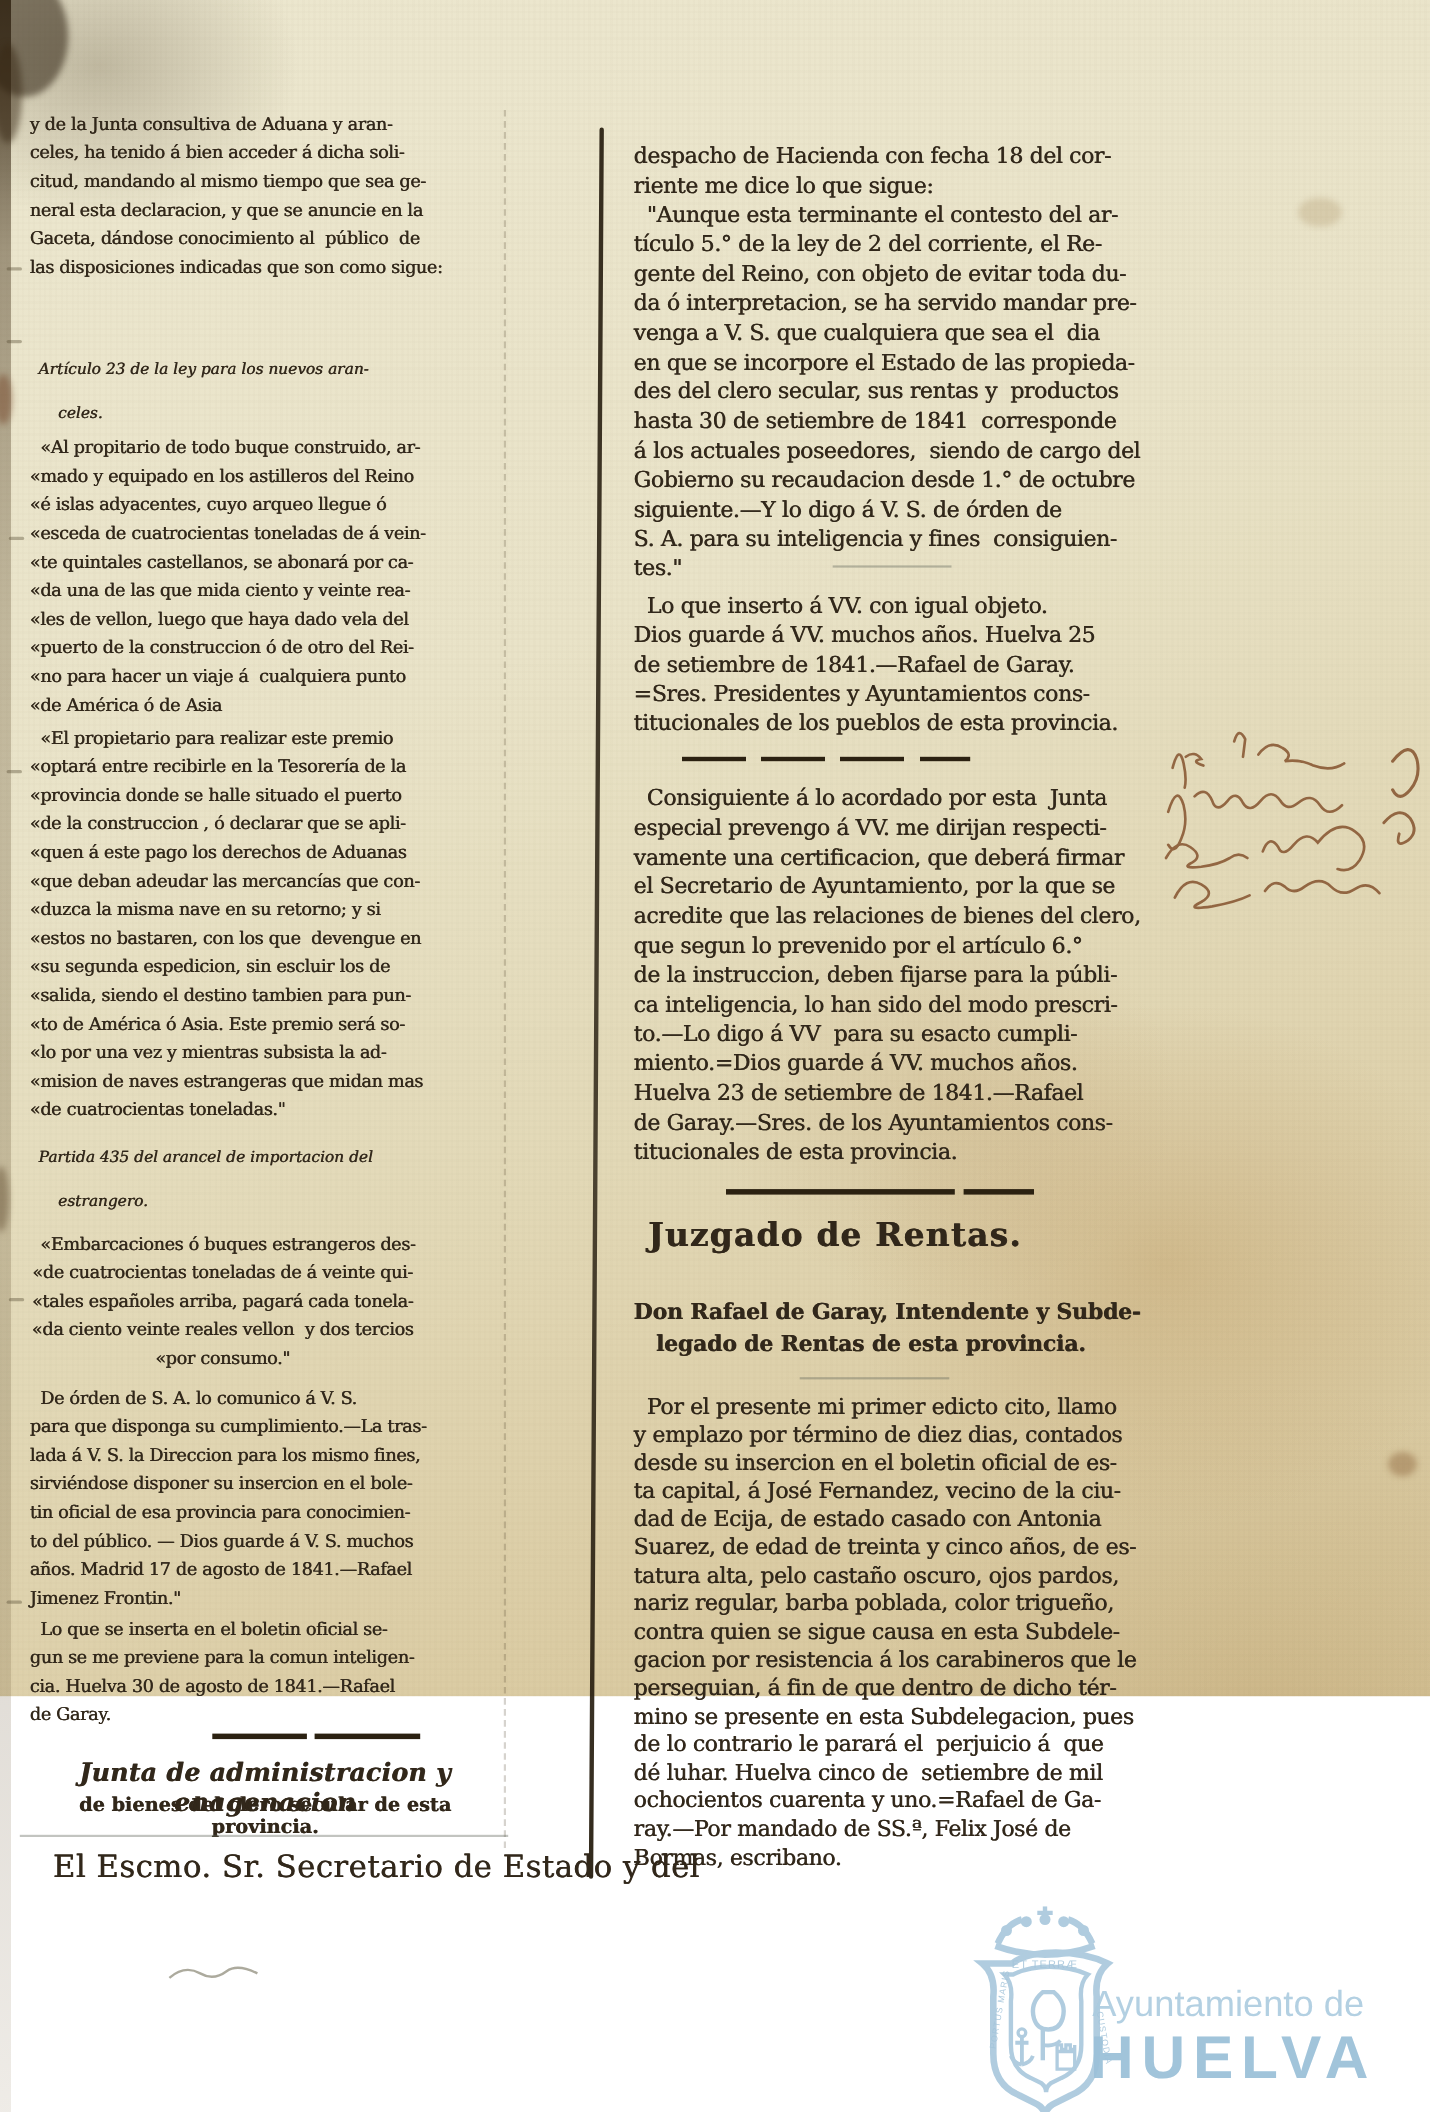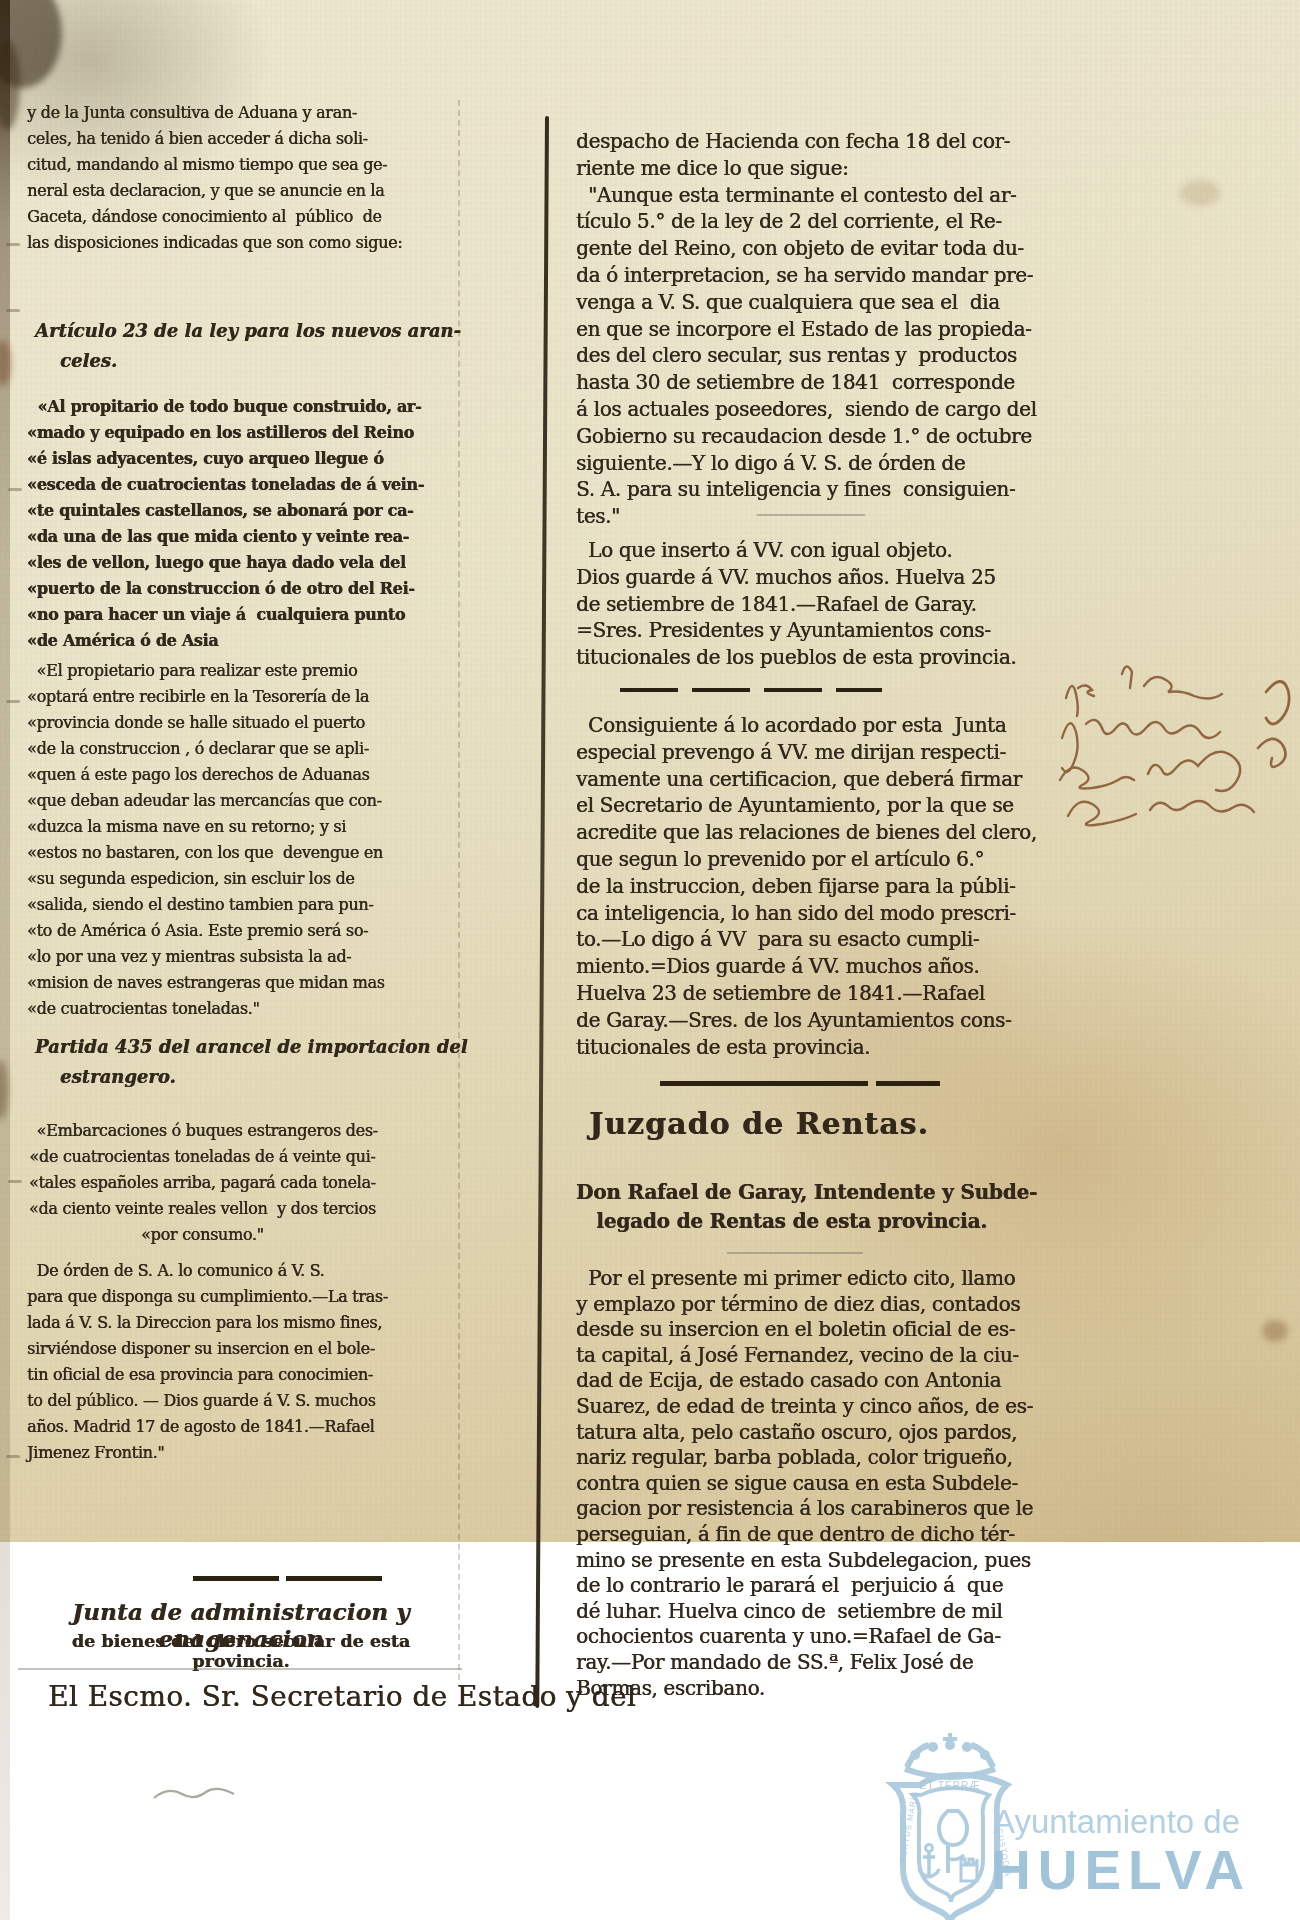--- a/index.html
+++ b/index.html
@@ -15,21 +15,21 @@
           linear-gradient(158deg,#ece7cf 0%,#e9e3c8 38%,#e2d8b6 62%,#dbcca4 82%,#d6c59a 100%);
   }
   .texture{position:absolute;inset:0;pointer-events:none;opacity:.5;
         background:
           repeating-linear-gradient(90deg, rgba(120,105,70,.03) 0 2px, rgba(0,0,0,0) 2px 5px),
           repeating-linear-gradient(0deg, rgba(120,105,70,.03) 0 2px, rgba(0,0,0,0) 2px 6px);}
   .ink{color:#31271a;text-shadow:0.45px 0 0 rgba(49,39,26,.85), 0 0 .6px rgba(49,39,26,.35);}
   .lines{white-space:pre;position:absolute;}
   .body-text{font-size:16px;line-height:26px;letter-spacing:-0.3px;}
   .body-text-r{font-size:20px;line-height:26.8px;letter-spacing:-0.35px;}
-  .h-italic{font-style:italic;font-weight:bold;font-size:18px;line-height:30px;letter-spacing:0;}
+  .h-italic{font-style:italic;font-weight:normal;font-size:14px;line-height:40px;letter-spacing:0;}
   .edge-left{position:absolute;left:0;top:0;width:10px;height:1920px;
         background:linear-gradient(180deg,rgba(52,38,20,.85),rgba(70,52,28,.45) 12%,rgba(90,70,40,.28) 30%,rgba(90,70,40,.22) 70%,rgba(120,95,55,.12));}
   .blob{position:absolute;border-radius:50%;filter:blur(3px);pointer-events:none;}
   .crease{position:absolute;left:458px;top:100px;height:1580px;width:0;
         border-left:2px dashed rgba(70,55,30,.22);}
   .col-divider{position:absolute;left:545px;top:116px;width:3.5px;height:1592px;
         background:linear-gradient(180deg,rgba(38,29,15,.92),rgba(38,29,15,.8) 60%,rgba(38,29,15,.95));
         transform:rotate(0.35deg);transform-origin:top center;border-radius:2px;}
   .rule{position:absolute;background:#2b2111;}
   .rule-faint{position:absolute;background:rgba(95,100,90,.38);}
@@ -70,21 +70,21 @@
   <div class="lines ink body-text" style="left:27px;top:100px;">y de la Junta consultiva de Aduana y aran-
 celes, ha tenido á bien acceder á dicha soli-
 citud, mandando al mismo tiempo que sea ge-
 neral esta declaracion, y que se anuncie en la
 Gaceta, dándose conocimiento al  público  de
 las disposiciones indicadas que son como sigue:</div>
 
   <div class="lines ink h-italic" style="left:35px;top:316px;">Artículo 23 de la ley para los nuevos aran-
     celes.</div>
 
-  <div class="lines ink body-text" style="left:27px;top:394px;font-weight:bold;">  «Al propitario de todo buque construido, ar-
+  <div class="lines ink body-text" style="left:27px;top:394px;">  «Al propitario de todo buque construido, ar-
 «mado y equipado en los astilleros del Reino
 «é islas adyacentes, cuyo arqueo llegue ó
 «esceda de cuatrocientas toneladas de á vein-
 «te quintales castellanos, se abonará por ca-
 «da una de las que mida ciento y veinte rea-
 «les de vellon, luego que haya dado vela del
 «puerto de la construccion ó de otro del Rei-
 «no para hacer un viaje á  cualquiera punto
 «de América ó de Asia</div>
 
@@ -114,20 +114,24 @@
 
   <div class="lines ink body-text" style="left:27px;top:1258px;">  De órden de S. A. lo comunico á V. S.
 para que disponga su cumplimiento.—La tras-
 lada á V. S. la Direccion para los mismo fines,
 sirviéndose disponer su insercion en el bole-
 tin oficial de esa provincia para conocimien-
 to del público. — Dios guarde á V. S. muchos
 años. Madrid 17 de agosto de 1841.—Rafael
 Jimenez Frontin."</div>
 
+  <div class="lines ink body-text" style="left:27px;top:1468px;">  Lo que se inserta en el boletin oficial se-
+gun se me previene para la comun inteligen-
+cia. Huelva 30 de agosto de 1841.—Rafael
+de Garay.</div>
 
   <div class="rule" style="left:193px;top:1576px;width:86px;height:5px;"></div>
   <div class="rule" style="left:286px;top:1576px;width:96px;height:5px;"></div>
 
   <div class="ink junta-h" style="position:absolute;left:25px;top:1598px;width:432px;text-align:center;font-style:italic;">Junta de administracion y enagenacion</div>
   <div class="ink junta-sub" style="position:absolute;left:25px;top:1631px;width:432px;text-align:center;">de bienes del  clero secular de esta provincia.</div>
 
   <div class="rule-faint" style="left:18px;top:1668px;width:444px;height:2px;"></div>
 
   <div class="ink escmo" style="position:absolute;left:48px;top:1680px;">El Escmo. Sr.  Secretario de Estado y del</div>

